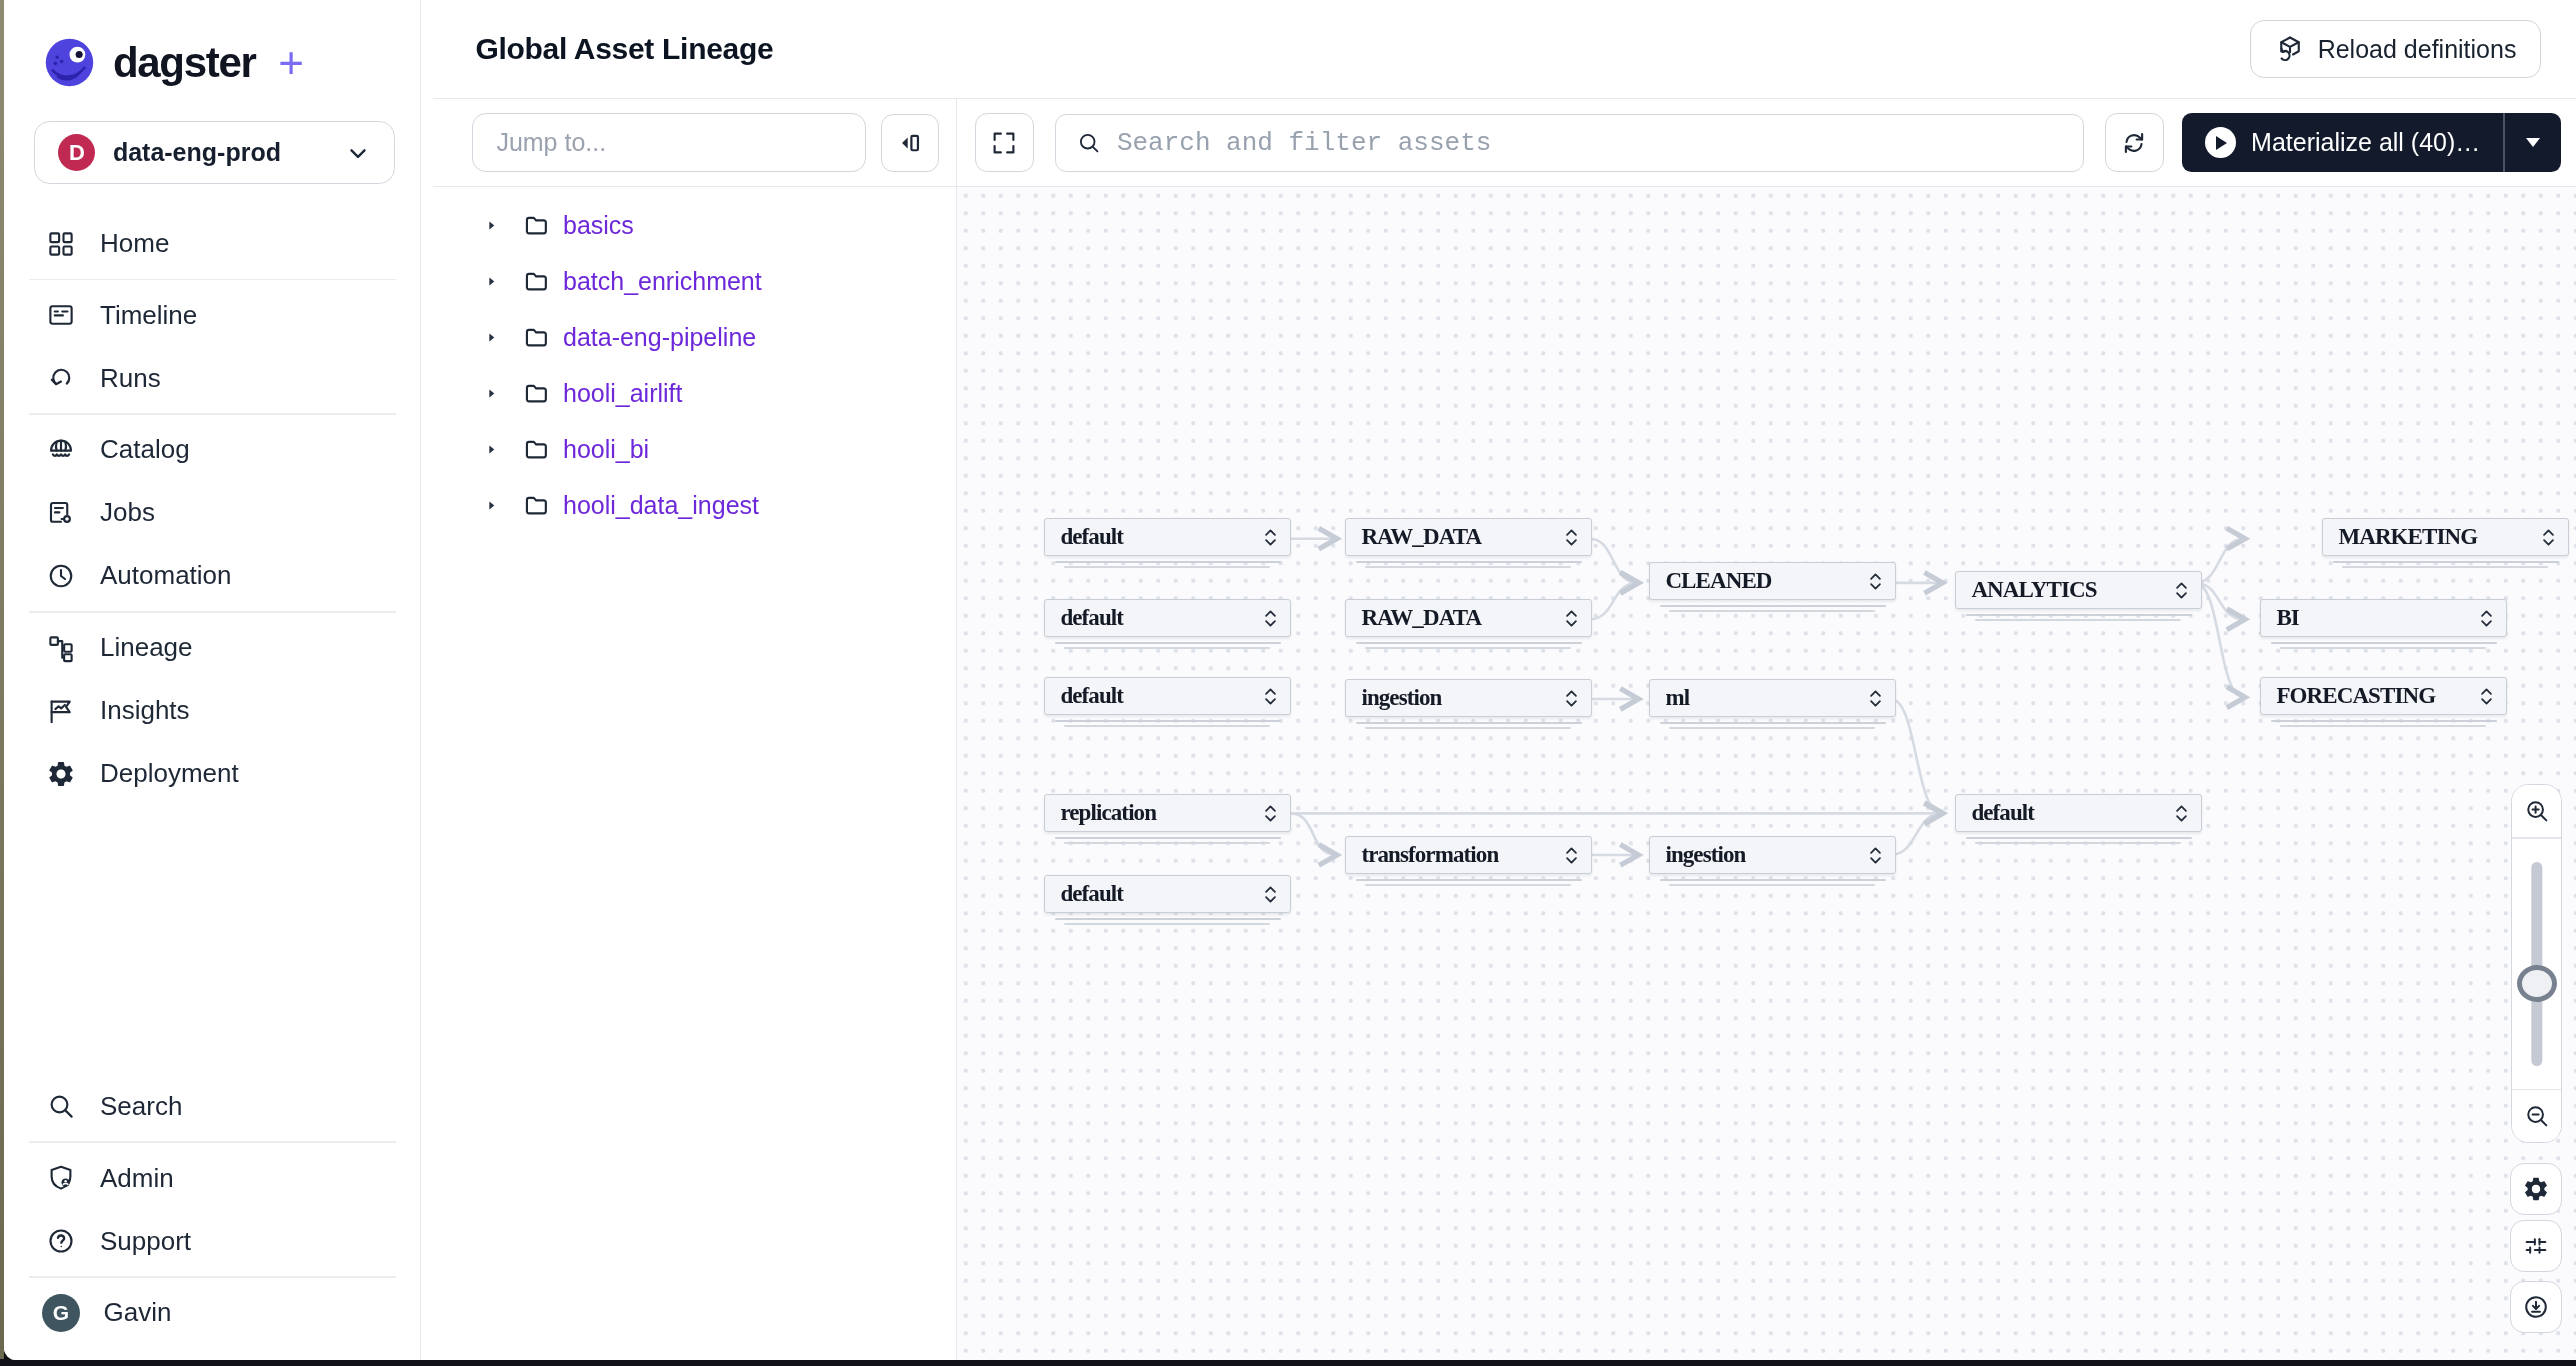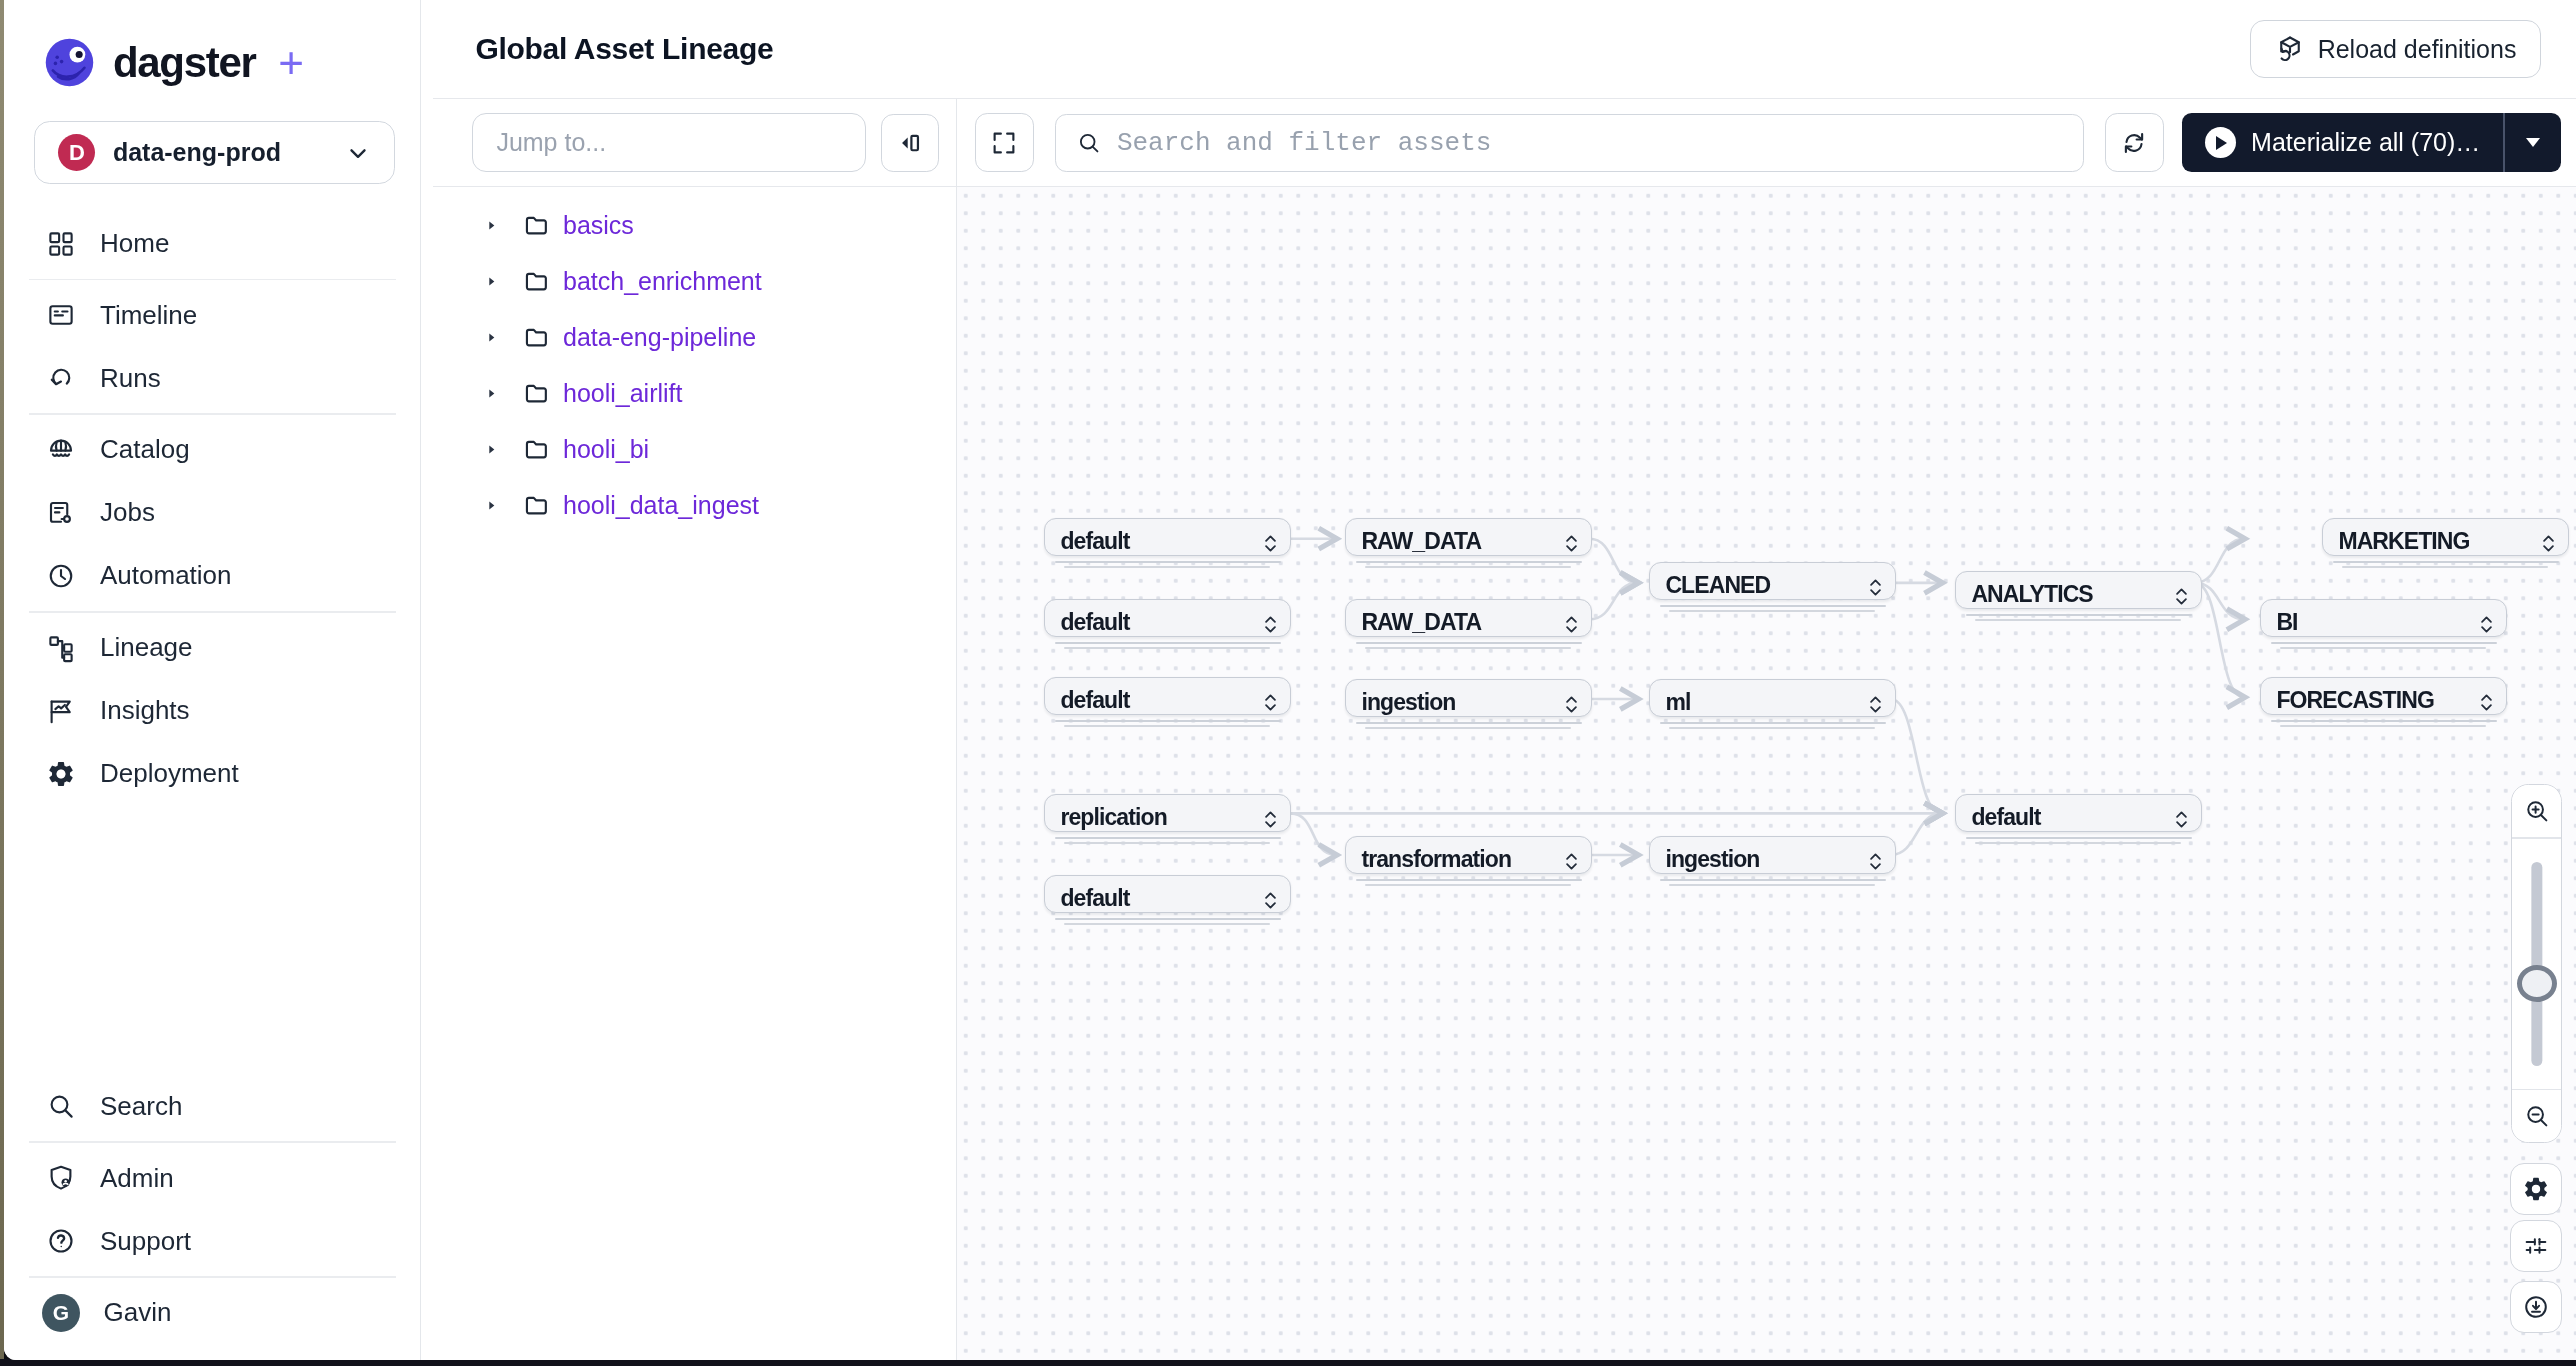--- a/index.html
+++ b/index.html
@@ -84,22 +84,22 @@
   .caret-down { width:0; height:0; border-left:7.9px solid transparent; border-right:7.9px solid transparent;
                 border-top:9.6px solid #fff; }
 
   .canvas { flex:1; position:relative; overflow:hidden; background:#fbfbfd;
             background-image:radial-gradient(#dee1e9 1.9px, transparent 2.4px);
             background-size:17.5px 17.5px; cursor:grab; }
   #edges { position:absolute; left:0; top:0; width:100%; height:100%; }
   #edges path.edge { fill:none; stroke:#d6dae2; stroke-width:3; }
 
   .gnode { position:absolute; width:247px; height:38px; background:#f4f5f8; border:1.7px solid #c8cdd6;
-           border-radius:12px; display:flex; align-items:flex-end; padding:0 12.2px 0 15px;
-           font-family:Liberation Sans, sans-serif; font-size:23px; font-weight:700; color:#141b27;
+           border-radius:3px; display:flex; align-items:center; padding:0 12.2px 0 15px;
+           font-family:Liberation Serif, serif; font-size:23px; font-weight:700; color:#141b27;
            box-shadow:0 1.7px 2.6px rgba(18,26,41,.08); cursor:pointer; }
   .gnode .lbl { flex:1; white-space:nowrap; overflow:hidden; letter-spacing:-0.9px; }
   .gnode::before { content:""; position:absolute; left:9.6px; right:9.6px; bottom:-7.9px; height:2.2px;
                    background:#ccd1d9; border-radius:1.7px; }
   .gnode::after  { content:""; position:absolute; left:18.3px; right:20px; bottom:-13px; height:2.2px;
                    background:#d3d7de; border-radius:1.7px; }
   .unfold { width:15px; height:23px; stroke:#232c3a; stroke-width:2; fill:none;
             stroke-linecap:round; stroke-linejoin:round; }
 
   
@@ -366,21 +366,21 @@
                   <path d="M18.5 4.8v4.4h-4.4"></path>
                 <path d="M18 12.8a6.2 6.2 0 0 1-10.6 3.6L5.7 14.8"></path>
                   <path d="M5.5 19.2v-4.4h4.4"></path>
               </svg>
             </button>
             <div class="materialize-btn" style="background: rgb(18, 26, 44);">
               <div class="mat-left">
                 <span class="play-circle">
                     <span class="play-tri"></span>
                   </span>
-                <span class="mat-label">Materialize all (70)…</span>
+                <span class="mat-label">Materialize all (40)…</span>
               </div>
               <div class="mat-div"></div>
               <div class="mat-caret-zone">
                 <span class="caret-down"></span>
               </div>
             </div>
           </div>
 
           <div class="canvas" id="canvas">
             <svg id="edges" viewBox="0 0 1868 1344" width="1630" height="1173">

